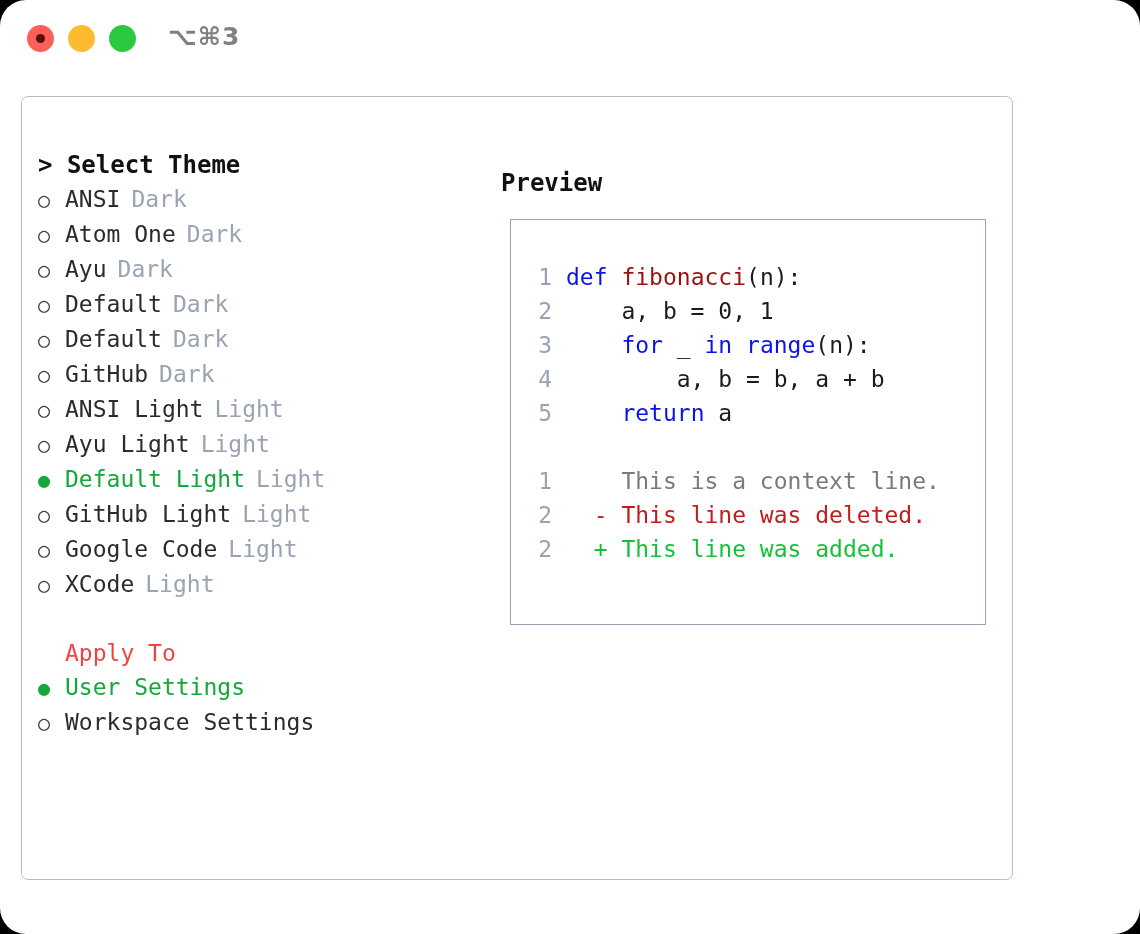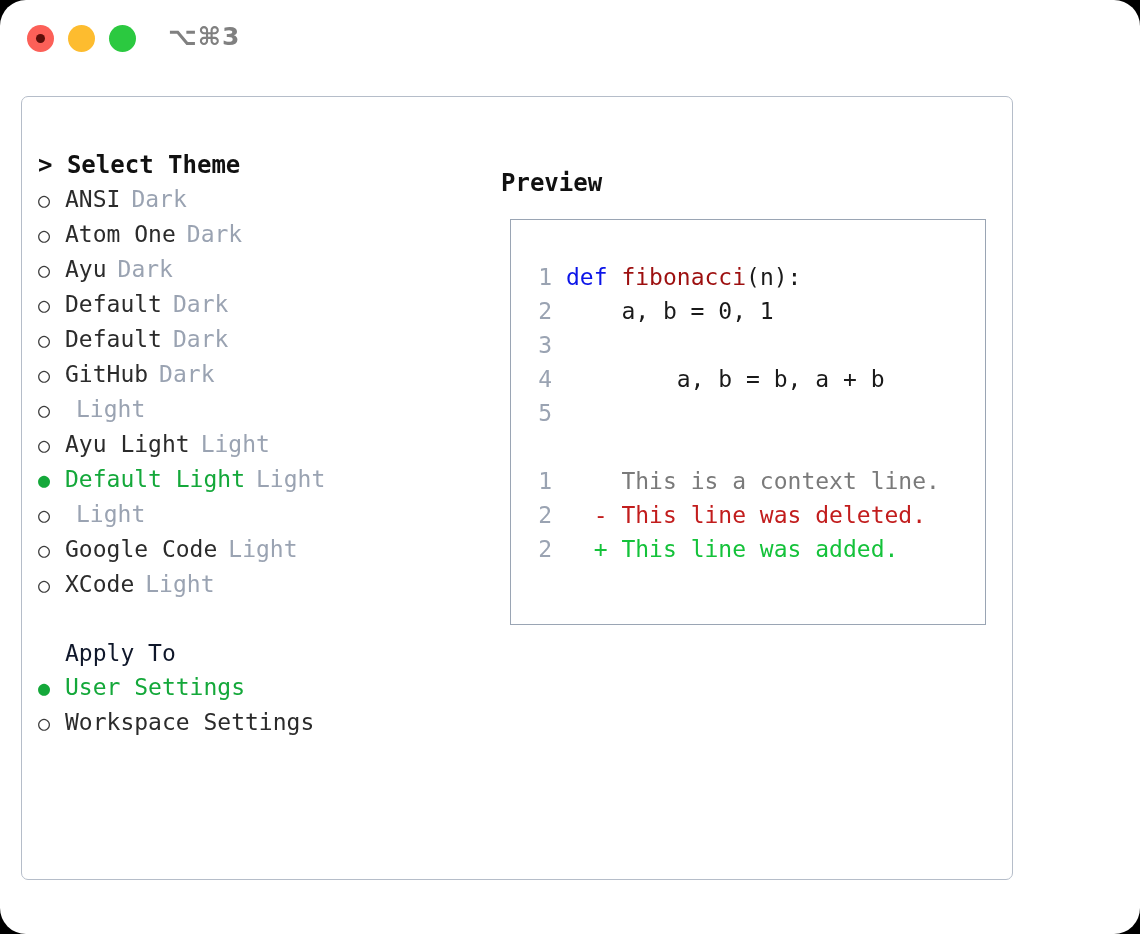--- a/index.html
+++ b/index.html
@@ -117,21 +117,21 @@
   .tag {
     color: #9aa3b2;
     margin-left: 11px;
   }
   .row.sel .tag { color: #9aa3b2; }
 
   .spacer-block { height: 34px; }
 
   .subheading {
     font-size: 23px;
-    color: #0f172a;
+    color: #ef4444;
     line-height: 34px;
     padding-left: 27px;
     white-space: pre;
   }
 
   #hint {
     position: absolute;
     left: 16px;
     top: 666px;
     width: 410px;
@@ -209,46 +209,46 @@
 
     <div id="left-col">
       <div class="heading">&gt; Select Theme</div>
       <div id="theme-list">
           <div class="row"><span class="bullet">○</span><span class="label">ANSI</span><span class="tag">Dark</span></div>
           <div class="row"><span class="bullet">○</span><span class="label">Atom One</span><span class="tag">Dark</span></div>
           <div class="row"><span class="bullet">○</span><span class="label">Ayu</span><span class="tag">Dark</span></div>
           <div class="row"><span class="bullet">○</span><span class="label">Default</span><span class="tag">Dark</span></div>
           <div class="row"><span class="bullet">○</span><span class="label">Default</span><span class="tag">Dark</span></div>
           <div class="row"><span class="bullet">○</span><span class="label">GitHub</span><span class="tag">Dark</span></div>
-          <div class="row"><span class="bullet">○</span><span class="tag">Light</span></div>
+          <div class="row"><span class="bullet">○</span><span class="label">ANSI Light</span><span class="tag">Light</span></div>
           <div class="row"><span class="bullet">○</span><span class="label">Ayu Light</span><span class="tag">Light</span></div>
           <div class="row sel"><span class="bullet on">●</span><span class="label">Default Light</span><span class="tag">Light</span></div>
-          <div class="row"><span class="bullet">○</span><span class="tag">Light</span></div>
+          <div class="row"><span class="bullet">○</span><span class="label">GitHub Light</span><span class="tag">Light</span></div>
           <div class="row"><span class="bullet">○</span><span class="label">Google Code</span><span class="tag">Light</span></div>
           <div class="row"><span class="bullet">○</span><span class="label">XCode</span><span class="tag">Light</span></div>
         </div>
       <div class="spacer-block"></div>
       <div class="subheading">Apply To</div>
       <div id="apply-list">
           <div class="row sel"><span class="bullet on">●</span><span class="label">User Settings</span></div>
           <div class="row"><span class="bullet">○</span><span class="label">Workspace Settings</span></div>
         </div>
     </div>
 
 
     <div id="right-col">
       <div id="preview-title">Preview</div>
       <div id="preview-box">
         <div class="code-area">
           <div id="code-lines">
               <div class="code-line"><span class="lineno">1</span><span><span class="kw">def</span><span class="code-text"> </span><span class="fn">fibonacci</span><span class="code-text">(n):</span></span></div>
               <div class="code-line"><span class="lineno">2</span><span><span class="code-text">    a, b = 0, 1</span></span></div>
-              <div class="code-line"><span class="lineno">3</span></div>
+              <div class="code-line"><span class="lineno">3</span><span><span class="code-text">    </span><span class="kw">for</span><span class="code-text"> _ </span><span class="kw">in</span><span class="code-text"> </span><span class="kw">range</span><span class="code-text">(n):</span></span></div>
               <div class="code-line"><span class="lineno">4</span><span><span class="code-text">        a, b = b, a + b</span></span></div>
-              <div class="code-line"><span class="lineno">5</span></div>
+              <div class="code-line"><span class="lineno">5</span><span><span class="code-text">    </span><span class="kw">return</span><span class="code-text"> a</span></span></div>
             </div>
           <div class="gap"></div>
           <div id="diff-lines">
               <div class="code-line"><span class="lineno">1</span><span class="ctx">   </span><span class="ctx"> This is a context line.</span></div>
               <div class="code-line"><span class="lineno">2</span><span class="del">  -</span><span class="del"> This line was deleted.</span></div>
               <div class="code-line"><span class="lineno">2</span><span class="add">  +</span><span class="add"> This line was added.</span></div>
             </div>
         </div>
       </div>
     </div>

